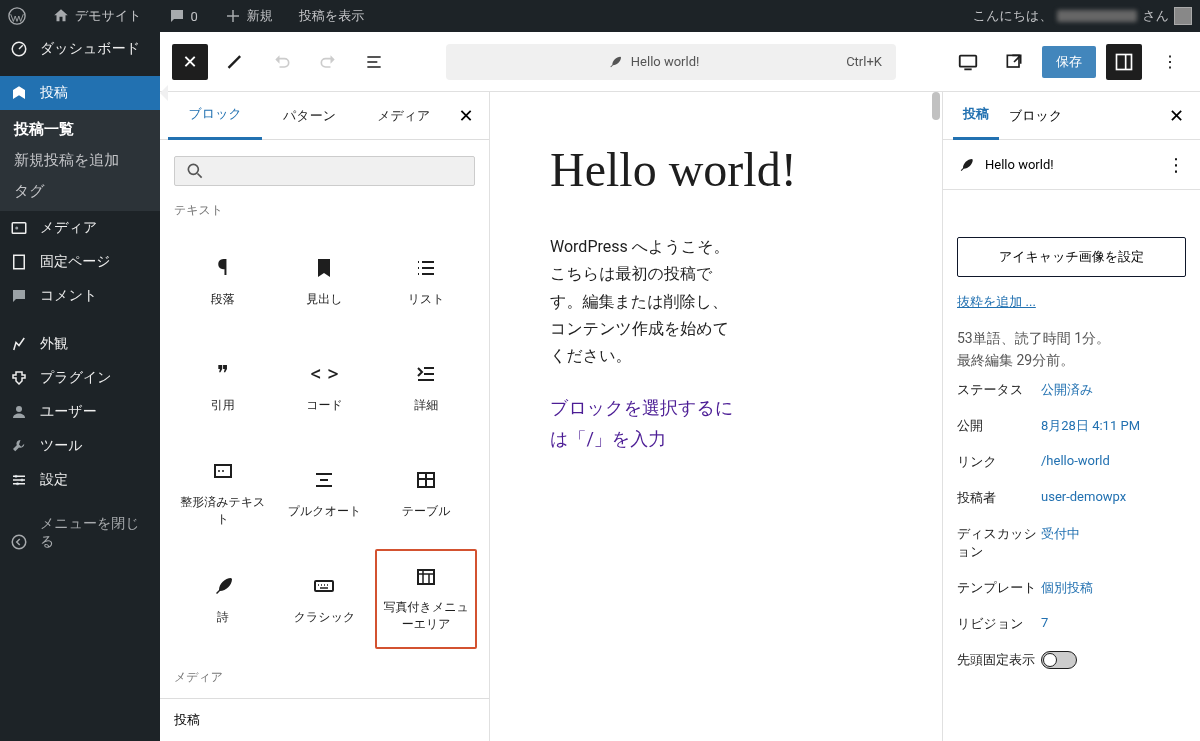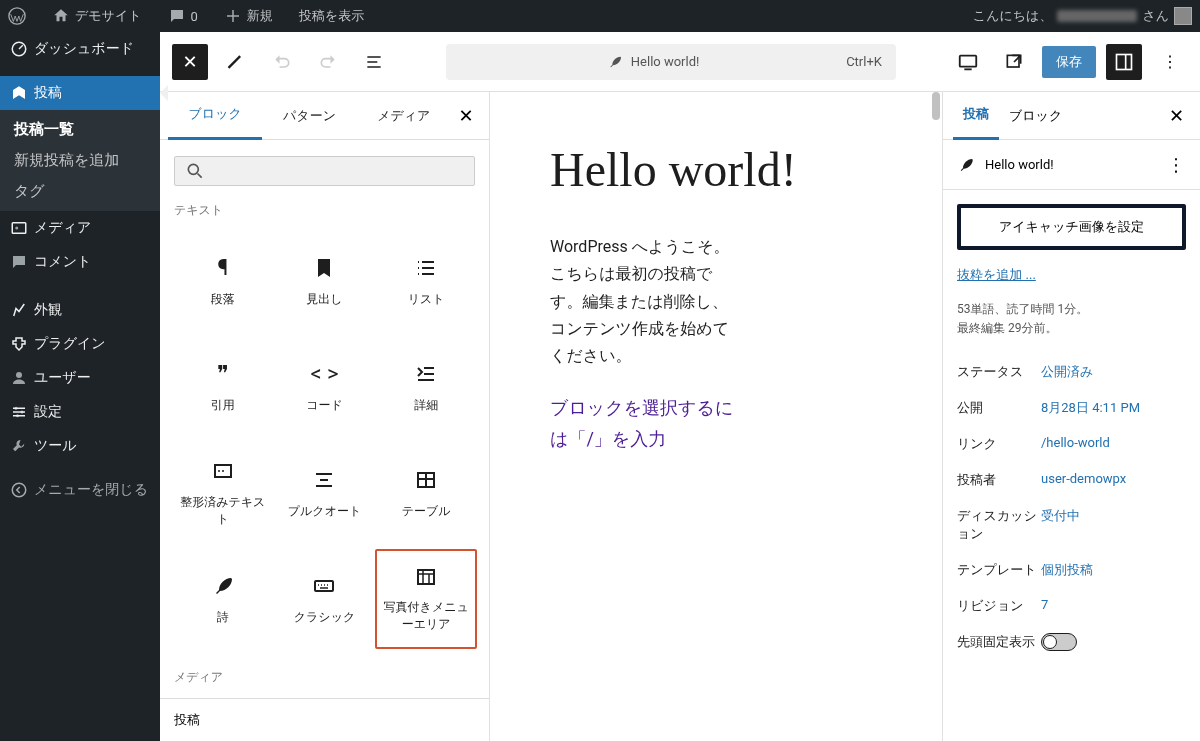--- a/index.html
+++ b/index.html
@@ -3,21 +3,21 @@
 <meta charset="utf-8">
 <style>
 * { margin: 0; padding: 0; box-sizing: border-box; font-family: -apple-system, BlinkMacSystemFont, "Segoe UI", Roboto, sans-serif; }
 body { width: 1200px; height: 741px; overflow: hidden; background: #f0f0f1; }
 .adminbar { background: #1d2327; color: #c3c4c7; height: 32px; display: flex; align-items: center; padding: 0 8px; font-size: 13px; justify-content: space-between; }
 .adminbar-left, .adminbar-right { display: flex; align-items: center; gap: 26px; }
 .adminbar .ab-item { display: flex; align-items: center; gap: 5px; cursor: pointer; color: #c3c4c7; }
 .adminbar svg { width: 18px; height: 18px; fill: #a7aaad; }
 .layout { display: flex; height: calc(100% - 32px); }
 .adminmenu { width: 160px; background: #1d2327; color: #c3c4c7; font-size: 14px; position: relative; }
-.menu-item { display: flex; align-items: flex-end; gap: 6px; padding: 8px 10px; cursor: pointer; color: #eee; }
+.menu-item { display: flex; align-items: flex-end; gap: 12px; padding: 8px 10px; cursor: pointer; color: #eee; }
 .menu-item.current { background: #2271b1; color: #fff; position: relative; }
 .menu-item.current::after { content:''; position:absolute; right:-8px; top:50%; transform:translateY(-50%); border:8px solid transparent; border-right-color:#f0f0f1; }
 .menu-item svg { width: 18px; height: 18px; fill: rgba(240,246,252,0.6); flex-shrink: 0; }
 .menu-item.current svg { fill: #fff; }
 .submenu { background: #2c3338; padding: 4px 0; }
 .submenu .sub { padding: 6px 10px 6px 14px; font-size: 15px; color: #c3c4c7; cursor: pointer; }
 .submenu .sub.active { color: #fff; font-weight: 600; }
 .editor { flex: 1; display: flex; flex-direction: column; background: #fff; }
 .editor-header { height: 60px; border-bottom: 1px solid #e0e0e0; display: flex; align-items: center; padding: 0 12px; gap: 10px; }
 .close-inserter { width: 36px; height: 36px; background: #1e1e1e; color: #fff; display: flex; align-items: center; justify-content: center; cursor: pointer; border-radius: 2px; font-size: 18px; }
@@ -48,23 +48,23 @@
 .canvas p { font-size: 16px; line-height: 1.7; color: #1e1e1e; }
 .canvas .placeholder { color: #4c1d95; margin-top: 24px; font-size:18px;}
 .settings { width: 258px; border-left:1px solid #e0e0e0; background:#fff; overflow-y:auto; font-size:13px; }
 .settings-tabs { display:flex; height:48px; border-bottom:1px solid #e0e0e0; align-items:center; padding:0 10px; }
 .settings-tab { padding: 14px 10px; font-size:13px; cursor:pointer; }
 .settings-tab.active { border-bottom: 3px solid #2271b1; font-weight:600; color:#2271b1; }
 .settings-tabs .s-close { margin-left:auto; font-size:18px; cursor:pointer; padding:0 6px; }
 .settings-titlebar { display:flex; align-items:center; padding: 14px 14px; gap:10px; border-bottom:1px solid #e0e0e0; }
 .settings-titlebar .dots { margin-left:auto; cursor:pointer; font-size:18px; letter-spacing:1px;}
 .settings-body { padding: 14px; }
-.featured-btn { width:100%; border:4px solid #0f172a; background:#fff; padding:10px; font-size:13px; cursor:pointer; border-radius:2px; margin-bottom:16px; }
+.featured-btn { width:100%; border:1px solid #0f172a; background:#fff; padding:10px; font-size:13px; cursor:pointer; border-radius:2px; margin-bottom:16px;margin-top:33px; }
 .excerpt-link { color:#2271b1; text-decoration:underline; font-size:13px; cursor:pointer; display:inline-block; margin-bottom:16px;}
-.meta-text { font-size:12px; color:#555; line-height:1.6; margin-bottom:16px; }
+.meta-text { font-size:14px; color:#555; line-height:1.6; margin-bottom:0; }
 .setting-row { display:flex; padding:9px 0; font-size:13px; }
 .setting-row .label { width: 84px; color:#1e1e1e; }
 .setting-row .value { color:#2271b1; cursor:pointer; }
 .toggle { width:36px; height:18px; background:#ccc; border-radius:9px; position:relative; display:inline-block; border:1px solid #1e1e1e;}
 .toggle .knob { width:14px; height:14px; background:#fff; border-radius:50%; position:absolute; top:1px; left:1px; border:1px solid #1e1e1e;}
 .inserter .footer-label { border-top:1px solid #ddd; margin-top: auto; padding:12px 14px; font-size:13px; }
 .avatar { width:18px; height:18px; background:#888; border:1px solid #aaa;}
 .blurname { display:inline-block; width:80px; height:12px; background: #666; filter: blur(2px); border-radius:2px; vertical-align:middle; }
 </style>
 </head>
@@ -134,20 +134,26 @@
     </div>
     <div class="menu-item">
         <svg viewBox="0 0 24 24">
           <rect x="3" y="5" width="18" height="14" rx="1" fill="none" stroke="currentColor" stroke-width="2"></rect>
           <circle cx="9" cy="12" r="2"></circle>
         </svg>
         <span>メディア</span>
       </div>
     <div class="menu-item">
         <svg viewBox="0 0 24 24">
+          <rect x="5" y="3" width="14" height="18" fill="none" stroke="currentColor" stroke-width="2"></rect>
+        </svg>
+        <span>固定ページ</span>
+      </div>
+    <div class="menu-item">
+        <svg viewBox="0 0 24 24">
           <path d="M4 4h16v12H8l-4 4z"></path>
         </svg>
         <span>コメント</span>
       </div>
     <div style="height:14px"></div>
     <div class="menu-item">
         <svg viewBox="0 0 24 24">
           <path d="M5 20l3-10 4 4 7-10" fill="none" stroke="currentColor" stroke-width="2"></path>
         </svg>
         <span>外観</span>
@@ -157,35 +163,35 @@
           <path d="M8 4v4H4v4h4v4l4 4 4-4v-4h4v-4h-4V4z" fill="none" stroke="currentColor" stroke-width="2"></path>
         </svg>
         <span>プラグイン</span>
       </div>
     <div class="menu-item">
         <svg viewBox="0 0 24 24">
           <circle cx="12" cy="8" r="4"></circle>
           <path d="M4 20c0-4 4-6 8-6s8 2 8 6z"></path>
         </svg>
         <span>ユーザー</span>
+      </div>
+    <div class="menu-item">
+        <svg viewBox="0 0 24 24">
+          <path d="M14 4a5 5 0 00-5 7l-5 5 3 3 5-5a5 5 0 007-5l-4 4-3-3z"></path>
+        </svg>
+        <span>ツール</span>
       </div>
     <div class="menu-item">
         <svg viewBox="0 0 24 24">
           <path d="M4 7h16M4 12h16M4 17h16" stroke="currentColor" stroke-width="2"></path>
           <circle cx="8" cy="7" r="2"></circle>
           <circle cx="16" cy="12" r="2"></circle>
           <circle cx="10" cy="17" r="2"></circle>
         </svg>
         <span>設定</span>
-      </div>
-    <div class="menu-item">
-        <svg viewBox="0 0 24 24">
-          <path d="M14 4a5 5 0 00-5 7l-5 5 3 3 5-5a5 5 0 007-5l-4 4-3-3z"></path>
-        </svg>
-        <span>ツール</span>
       </div>
     <div style="height:10px"></div>
     <div class="menu-item" style="color:#a7aaad">
         <svg viewBox="0 0 24 24">
           <circle cx="12" cy="12" r="9" fill="none" stroke="currentColor" stroke-width="2"></circle>
           <path d="M13 8l-4 4 4 4" fill="none" stroke="currentColor" stroke-width="2"></path>
         </svg>
         <span>メニューを閉じる</span>
       </div>
   </div>

